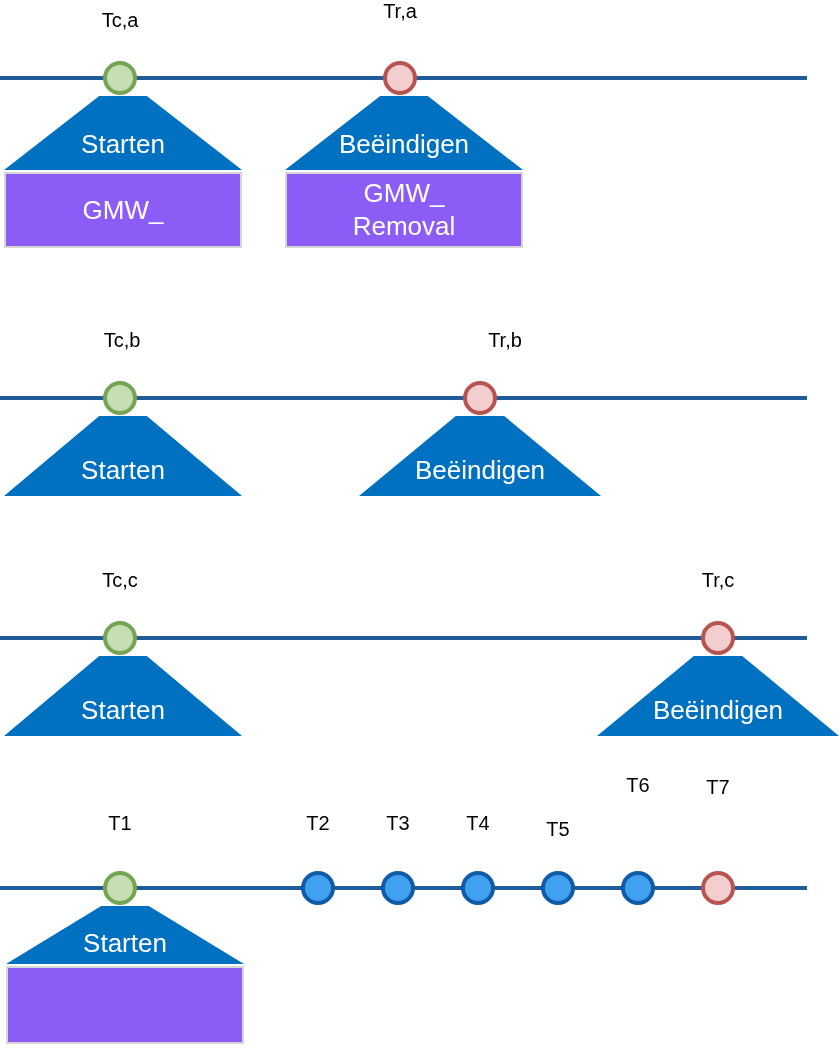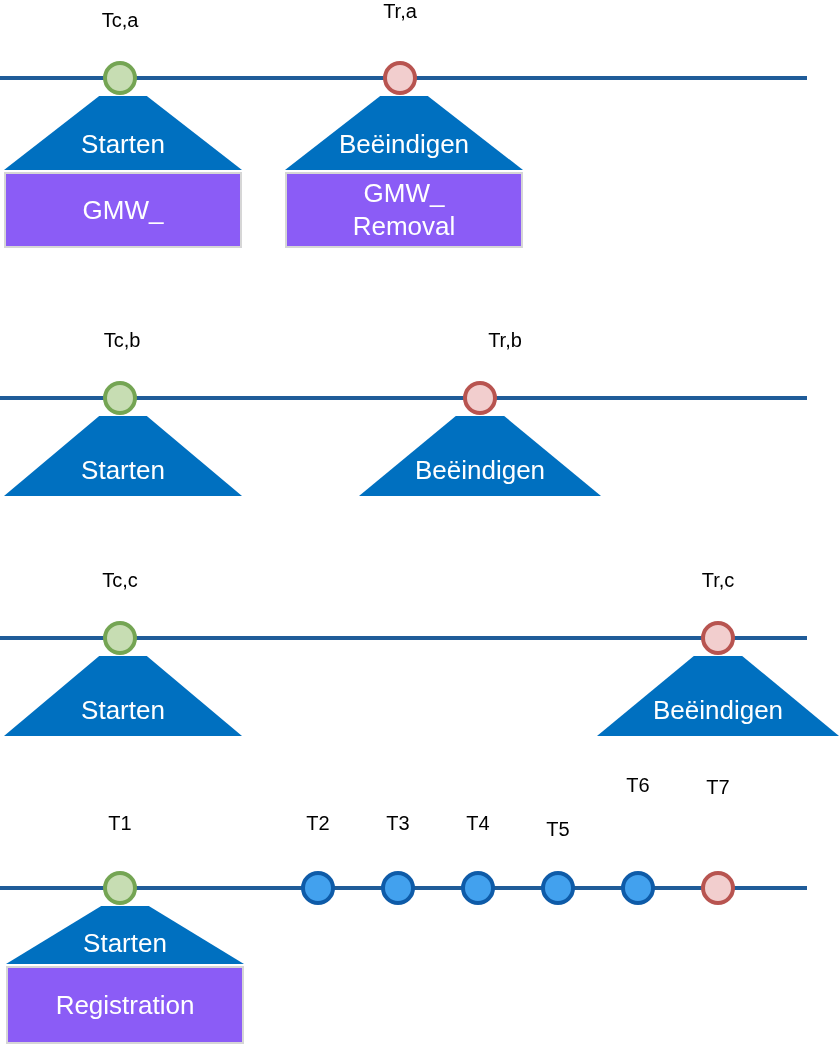--- a/index.html
+++ b/index.html
@@ -118,16 +118,15 @@
   <div class="marker blue" style="left:461px;top:871px"></div>
   <div class="marker blue" style="left:541px;top:871px"></div>
   <div class="marker blue" style="left:621px;top:871px"></div>
   <div class="marker red" style="left:701px;top:871px"></div>
 
   <div class="trap short" style="left:6px;top:906px;width:238px;height:58px">
     <div class="shape"></div>
     <div class="txt">Starten</div>
   </div>
   <div class="box" style="left:6px;top:966px;width:238px;height:78px">
-    <div>Registration</div>
   </div>
 
 </div>
 
 </body></html>

